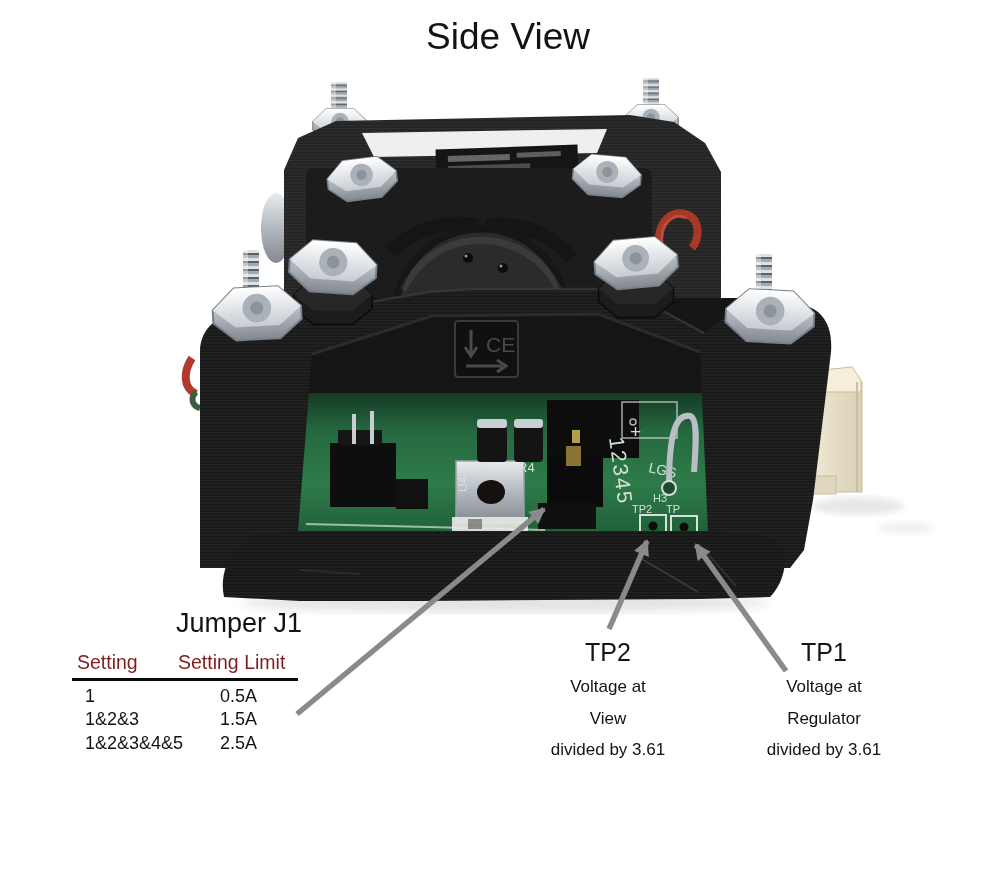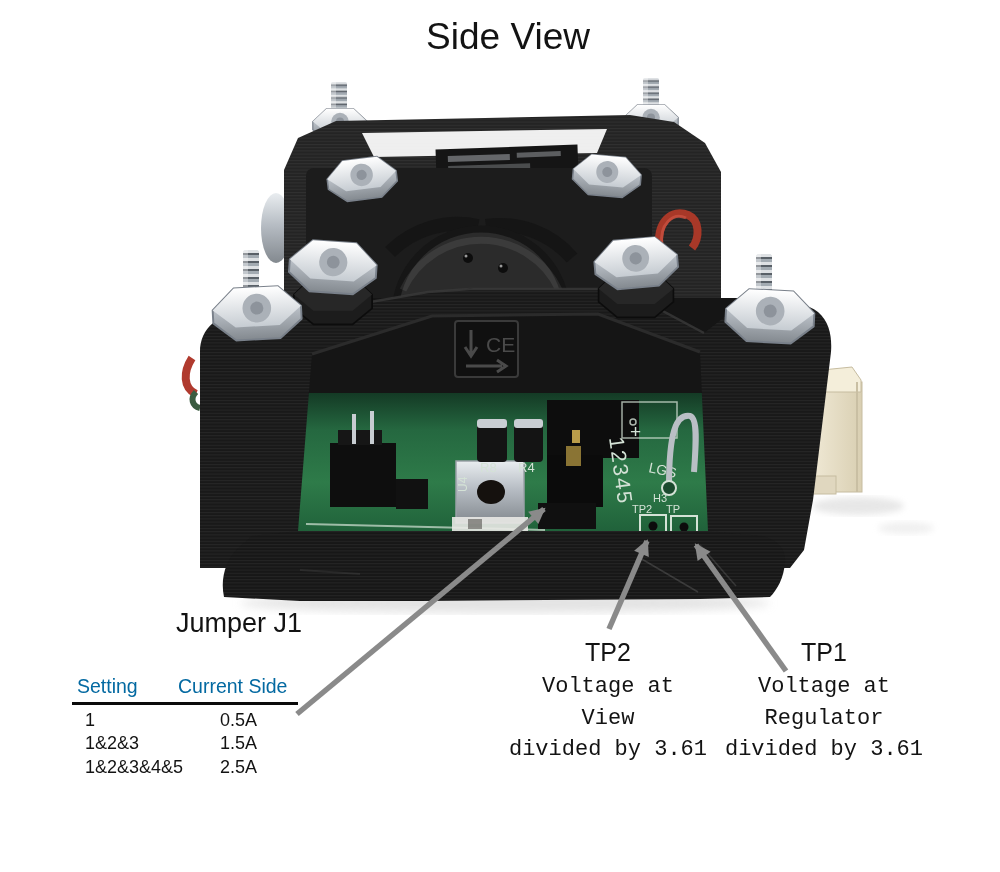--- a/index.html
+++ b/index.html
@@ -5,30 +5,30 @@
   html,body{margin:0;padding:0;background:#ffffff;}
   .stage{position:relative;width:1000px;height:872px;background:#ffffff;overflow:hidden;
          font-family:"Liberation Sans", sans-serif;color:#141414;}
   .photo-svg{position:absolute;left:0;top:0;}
   .fig-title{position:absolute;left:158px;top:15px;width:700px;text-align:center;
              font-size:37px;line-height:44px;color:#131313;}
   
   .jheading{position:absolute;left:72px;top:606px;width:230px;text-align:right;
             font-size:27px;line-height:34px;color:#131313;}
   .jtable{position:absolute;left:72px;top:650px;width:230px;}
-  .jt-header{display:flex;font-size:19.5px;line-height:24px;color:#0369a1;margin-top:24px;}
+  .jt-header{display:flex;font-size:19.5px;line-height:24px;color:#7f1d1d;}
   .jt-header .c1{padding-left:5px;width:101px;}
   .jt-rule{margin-top:4px;width:226px;height:3px;background:#0a0a0a;}
   .jt-rows{margin-top:4px;}
   .jt-row{display:flex;font-size:18px;line-height:23.4px;color:#131313;}
   .jt-row .set{padding-left:13px;width:135px;}
   
   .tp{position:absolute;width:220px;text-align:center;color:#131313;}
   .tp-label{font-size:25px;line-height:30px;margin-bottom:4px;}
-  .tp-line{font-size:22px;line-height:31.5px;font-family:Liberation Mono, monospace;}
+  .tp-line{font-size:17px;line-height:31.5px;}
   .tp2{left:498px;top:637px;}
   .tp1{left:714px;top:637px;}
 </style>
 </head>
 <body>
 
 <div class="stage">
 
   <svg class="photo-svg" width="1000" height="872" viewBox="0 0 1000 872">
     <defs>
@@ -242,21 +242,21 @@
     </g>
   </svg>
 
   <div class="fig-title">Side View</div>
 
   <div class="jheading">Jumper J1</div>
 
   <div class="jtable">
     <div class="jt-header">
       <span class="c1">Setting</span>
-      <span class="c2">Current Side</span>
+      <span class="c2">Setting Limit</span>
     </div>
     <div class="jt-rule"></div>
     <div class="jt-rows">
       <div class="jt-row">
         <span class="set">1</span>
         <span class="lim">0.5A</span>
       </div>
       <div class="jt-row">
         <span class="set">1&amp;2&amp;3</span>
         <span class="lim">1.5A</span>

